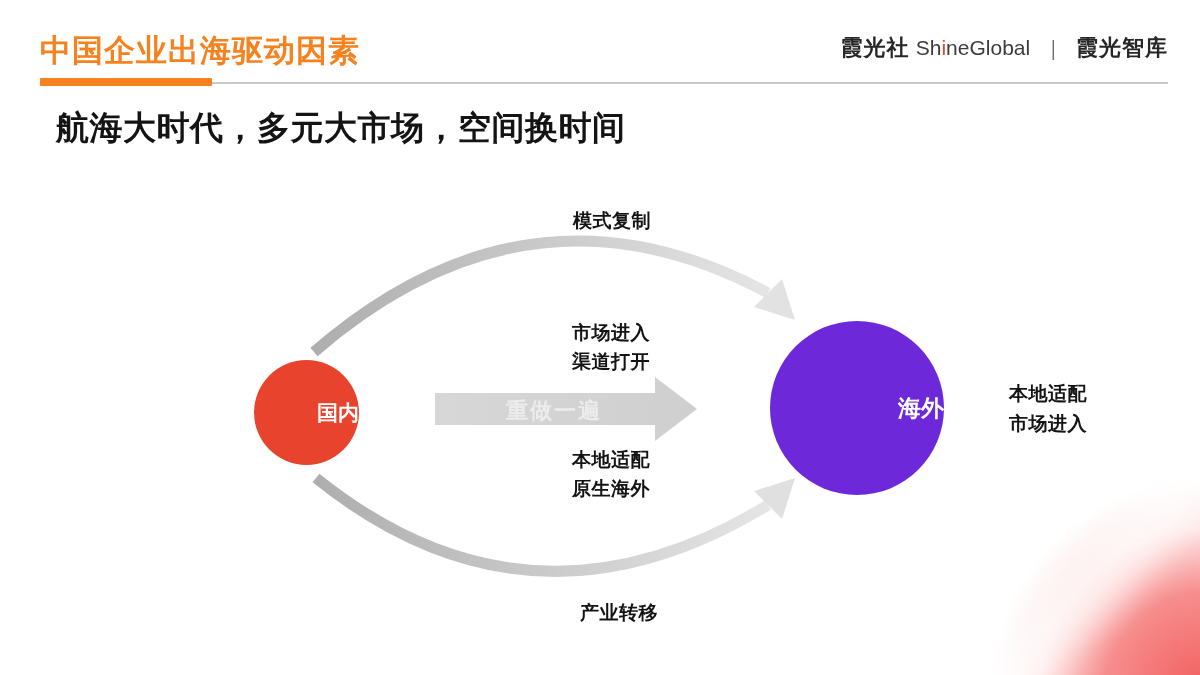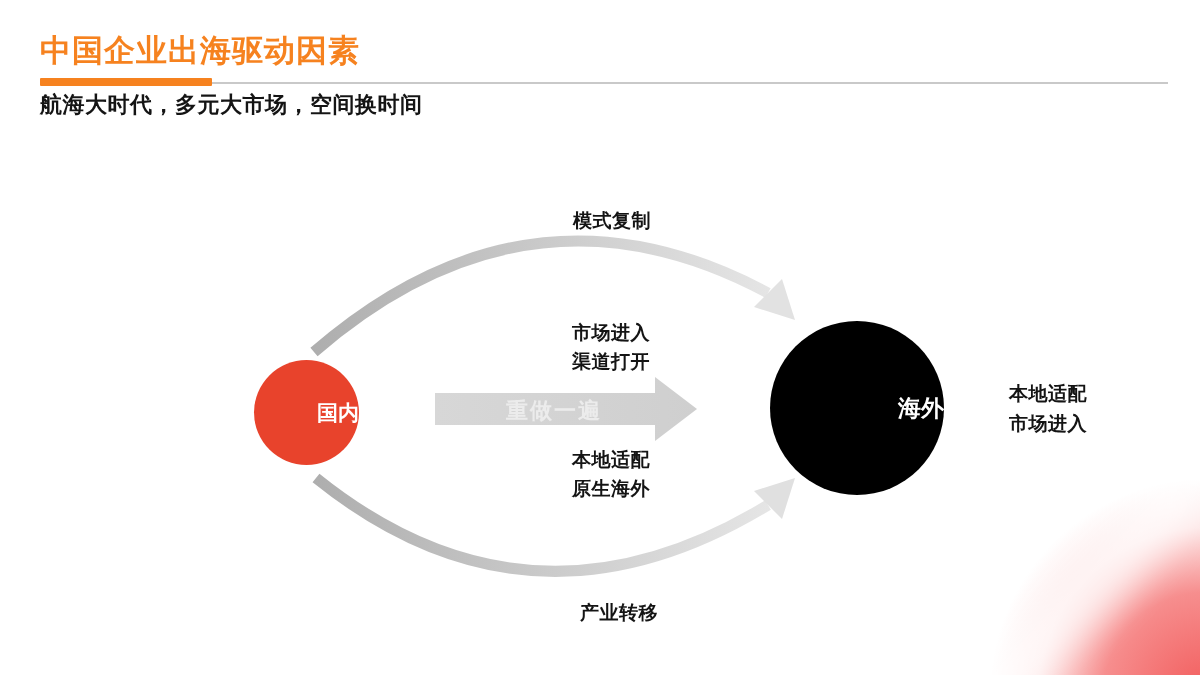--- a/index.html
+++ b/index.html
@@ -15,39 +15,39 @@
   }
   .rule-line{
     position:absolute;left:40px;top:82px;width:1128px;height:2px;
     background:#C9C9C9;
   }
   .rule-accent{
     position:absolute;left:40px;top:78px;width:172px;height:8px;
     background:#F6821F;border-radius:1px;
   }
   .subtitle{
-    position:absolute;left:40px;top:90px;margin:0;
-    font-size:22px;font-weight:bold;color:#141414;letter-spacing:0.5px;
+    position:absolute;left:40px;top:90px;margin:16px;
+    font-size:33px;font-weight:bold;color:#141414;letter-spacing:0.5px;
   }
   .brand{
     position:absolute;right:32px;top:33px;
     font-size:22px;color:#2b2b2b;white-space:nowrap;
   }
   .brand .cjk{font-weight:bold;color:#262626;letter-spacing:1px;}
   .brand .latin{font-size:21px;font-weight:500;color:#3c3c3c;}
   .brand .latin .red-i{color:#E8432C;}
   .brand .divider{font-weight:300;color:#555;margin:0 7px;font-size:20px;}
   
   .diagram-svg{position:absolute;left:0;top:0;width:1200px;height:675px;}
   .node{
     position:absolute;border-radius:50%;display:flex;
     align-items:center;justify-content:flex-end;color:#fff;font-weight:bold;
   }
   .node-red{left:254px;top:360px;width:105px;height:105px;background:#E8432C;font-size:21px;}
-  .node-blue{left:770px;top:321px;width:174px;height:174px;background:#000000;font-size:23px;}
+  .node-blue{left:770px;top:321px;width:174px;height:174px;background:#6d28d9;font-size:23px;}
   .dlabel{
     position:absolute;font-size:19px;font-weight:bold;color:#141414;
     white-space:nowrap;letter-spacing:0.5px;margin-left:47px;
   }
   .centered{transform:translateX(-50%);}
   .arrow-text{
     position:absolute;font-size:22px;font-weight:bold;color:#ECECEC;
     white-space:nowrap;letter-spacing:2px;transform:translateX(-50%);
   }
   
@@ -67,20 +67,26 @@
 </head>
 <body>
 
 <div class="slide">
 
   <h1 class="title">中国企业出海驱动因素</h1>
   <div class="rule-line"></div>
   <div class="rule-accent"></div>
   <h2 class="subtitle">航海大时代，多元大市场，空间换时间</h2>
 
+  <div class="brand">
+    <span class="cjk">霞光社</span>
+    <span class="latin"><span>Sh</span><span class="red-i">i</span><span>neGlobal</span></span>
+    <span class="divider">｜</span>
+    <span class="cjk">霞光智库</span>
+  </div>
 
   <svg class="diagram-svg" viewBox="0 0 1200 675">
     <defs>
       <linearGradient id="arcGrad" x1="0" y1="0" x2="1" y2="0">
         <stop offset="0" stop-color="#AEAEAE"></stop>
         <stop offset="1" stop-color="#E5E5E5"></stop>
       </linearGradient>
       <linearGradient id="bodyGrad" x1="0" y1="0" x2="1" y2="0">
         <stop offset="0" stop-color="#D7D7D7"></stop>
         <stop offset="1" stop-color="#CFCFCF"></stop>

